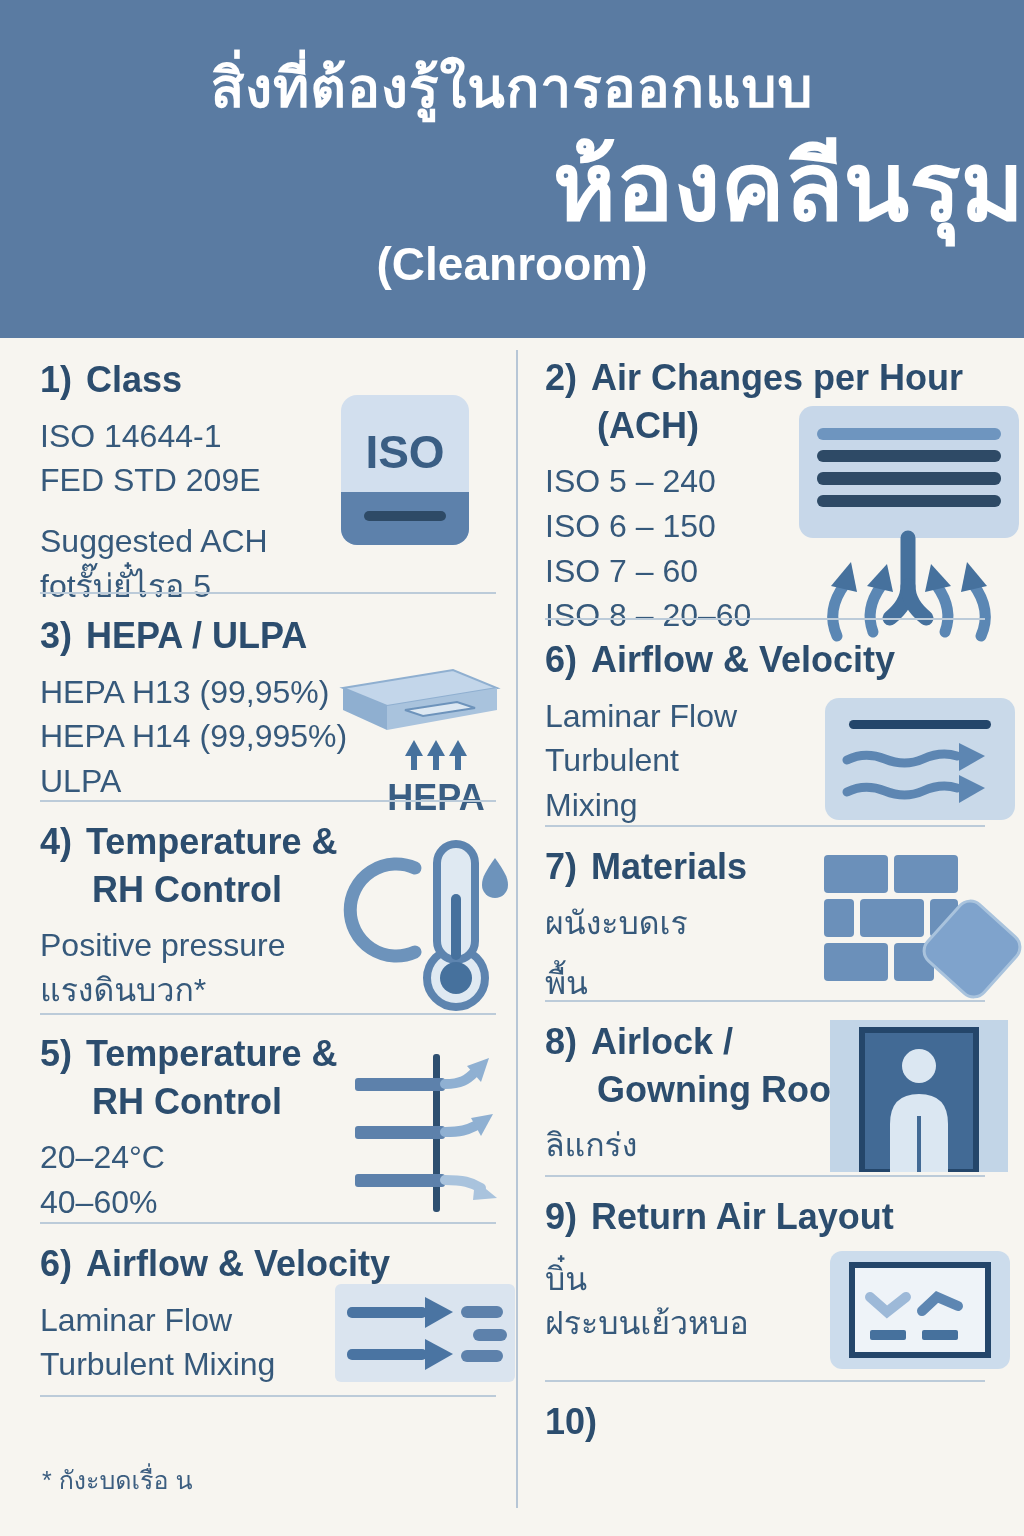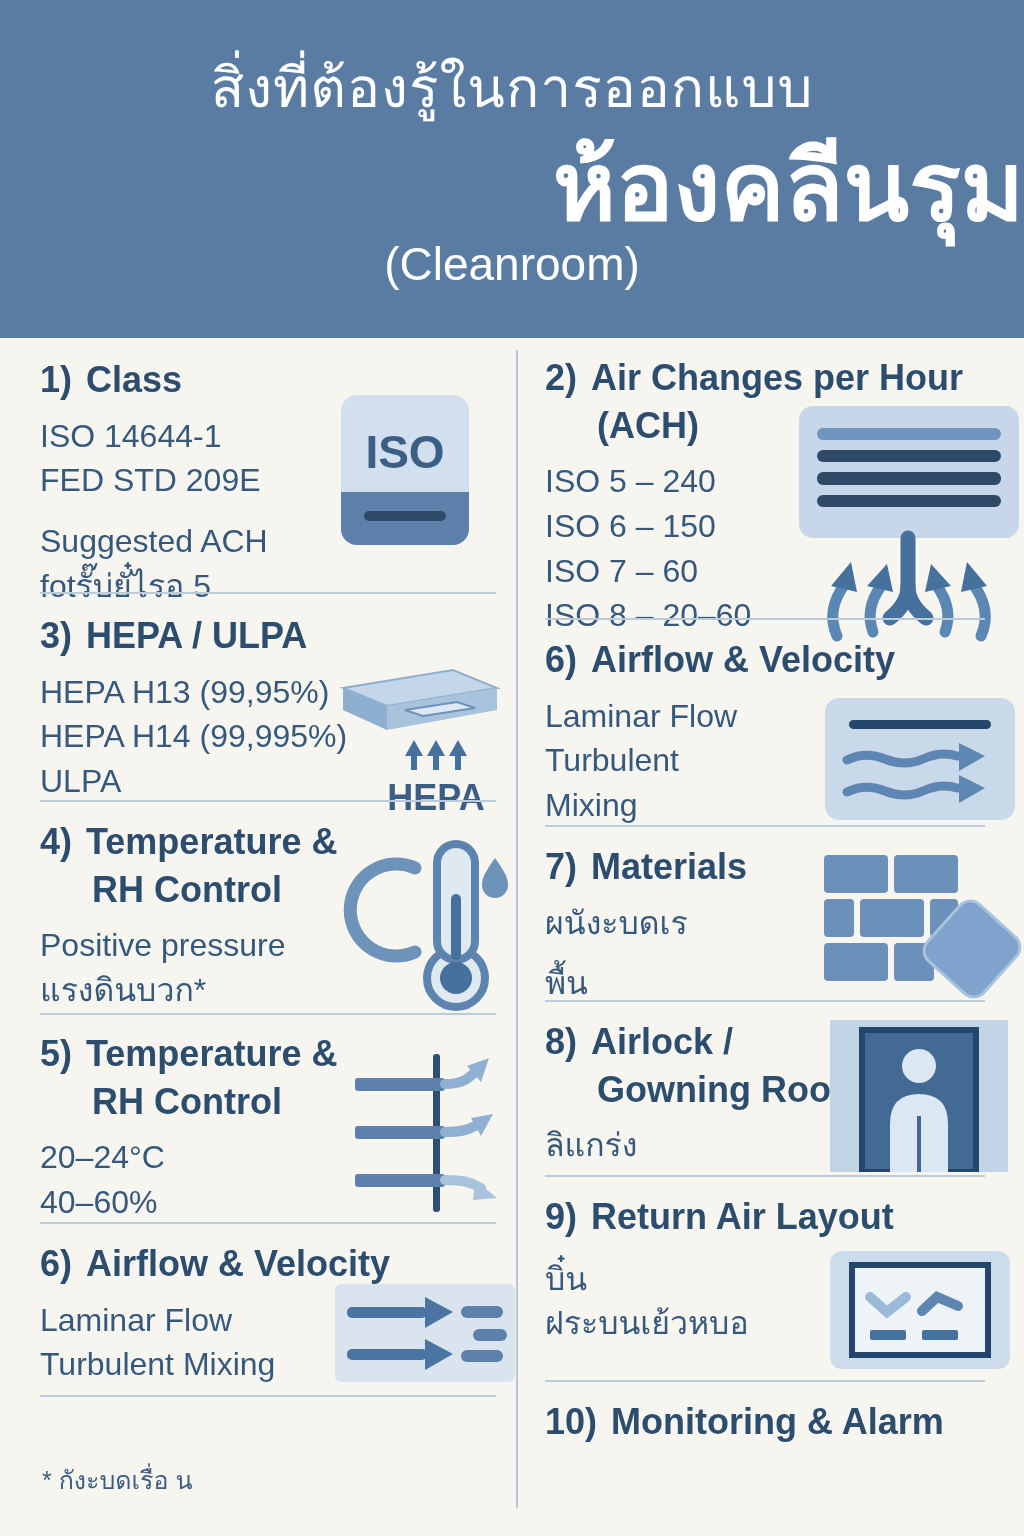--- a/index.html
+++ b/index.html
@@ -1,22 +1,22 @@
 <!DOCTYPE html>
 <html><head>
 <meta charset="utf-8">
 <style>
   html,body{margin:0;padding:0;background:#e9e9e9;}
   .page{position:relative;width:1024px;height:1536px;background:#f7f5f0;overflow:hidden;
         font-family:"Liberation Sans","DejaVu Sans",sans-serif;}
   
   .hdr{position:absolute;left:0;top:0;width:1024px;height:338px;background:#5a7ba2;color:#ffffff;text-align:center;}
-  .hdr .l1{margin-top:44px;font-size:55px;font-weight:normal;letter-spacing:1px;}
+  .hdr .l1{margin-top:44px;font-size:55px;font-weight:bold;letter-spacing:1px;}
   .hdr .l2{font-size:96px;font-weight:bold;line-height:1.04;margin-top:6px;text-align:right;}
-  .hdr .l3{font-size:46px;font-weight:normal;margin-top:0px;}
+  .hdr .l3{font-size:46px;font-weight:bold;margin-top:0px;}
   
   .sec{position:absolute;}
   .head{display:flex;align-items:flex-start;color:#2c4d6e;font-weight:bold;font-size:36px;line-height:1.32;}
   .num{flex:0 0 auto;padding-right:14px;}
   .ttl{flex:0 1 auto;}
   .head2{margin-left:52px;color:#2c4d6e;font-weight:bold;font-size:36px;line-height:1.32;}
   .subs{margin-top:10px;color:#36597b;font-size:32px;line-height:1.4;font-weight:500;}
   .sub{white-space:nowrap;}
   .gap{margin-top:16px;}
   
@@ -271,17 +271,16 @@
       <path d="M92,60 l15,-14 l21,9" stroke="#5d86b2" stroke-width="10" fill="none" stroke-linecap="round"></path>
       <rect x="40" y="79" width="36" height="10" rx="2" fill="#46719d"></rect>
       <rect x="92" y="79" width="36" height="10" rx="2" fill="#46719d"></rect>
     </svg>
   </div>
   <div class="hdiv" style="left:545px;top:1380px;width:440px;"></div>
 
   <div class="sec" style="left:545px;top:1398px;width:460px;">
     <div class="head">
       <span class="num">10)</span>
-      <span class="ttl">Monitoring &amp; Alarm</span>
     </div>
   </div>
 
 </div>
 
 </body></html>

